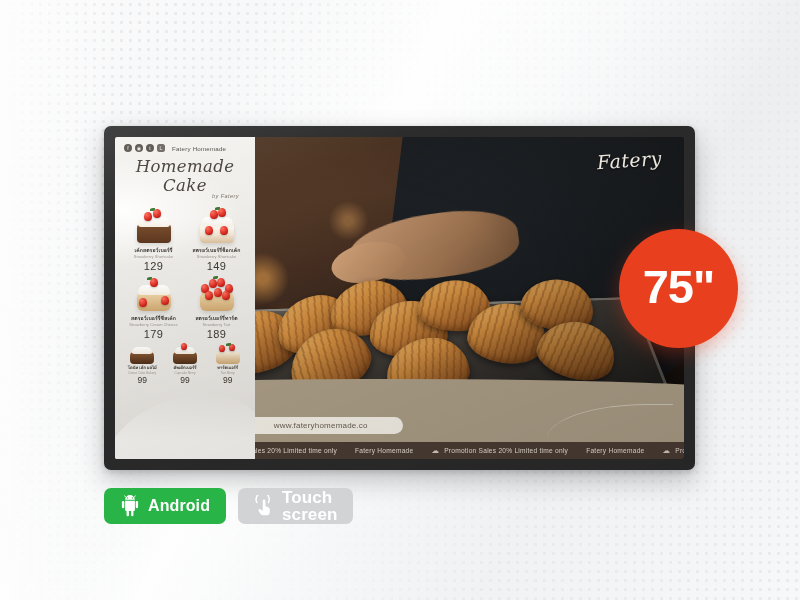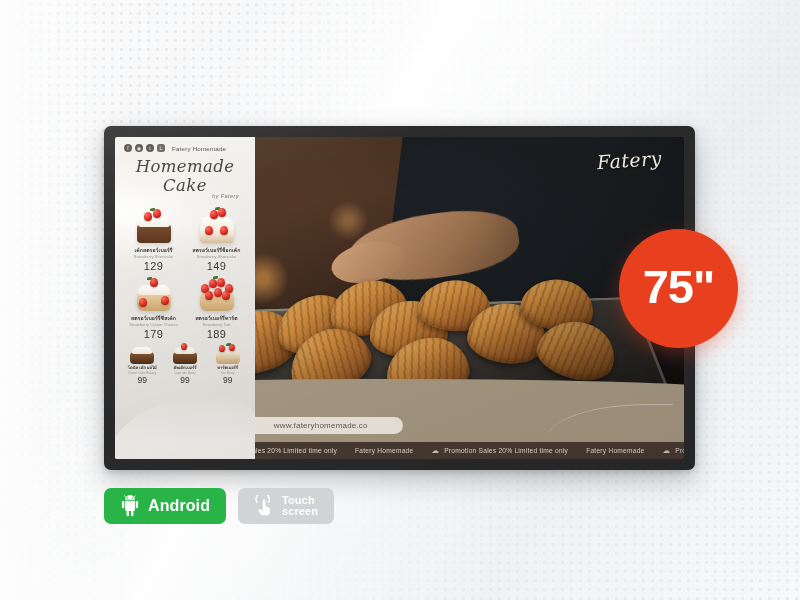--- a/index.html
+++ b/index.html
@@ -257,21 +257,21 @@
 
   
   .pills{position:absolute;left:104px;top:488px;display:flex;gap:12px;align-items:center;}
   .pill{
     display:flex;align-items:center;gap:8px;border-radius:7px;
     padding:0 16px;height:36px;
   }
   .pill.android{background:#28b446;}
   .pill.touch{background:#d2d3d5;}
   .pill-label{color:#fff;font-size:16px;font-weight:bold;letter-spacing:.1px;}
-  .pill.touch .pill-label{color:#fff;font-size:11px;line-height:1.02;font-weight:bold;}
+  .pill.touch .pill-label{color:#fff;font-size:17px;line-height:1.02;font-weight:bold;}
   .pill-icon{display:flex;align-items:center;justify-content:center;}
 </style>
 </head>
 <body>
 
 <div id="stage">
 
   <div class="bg-base"></div>
   <div class="bg-dots"></div>
   <div class="bg-edge-l"></div>

